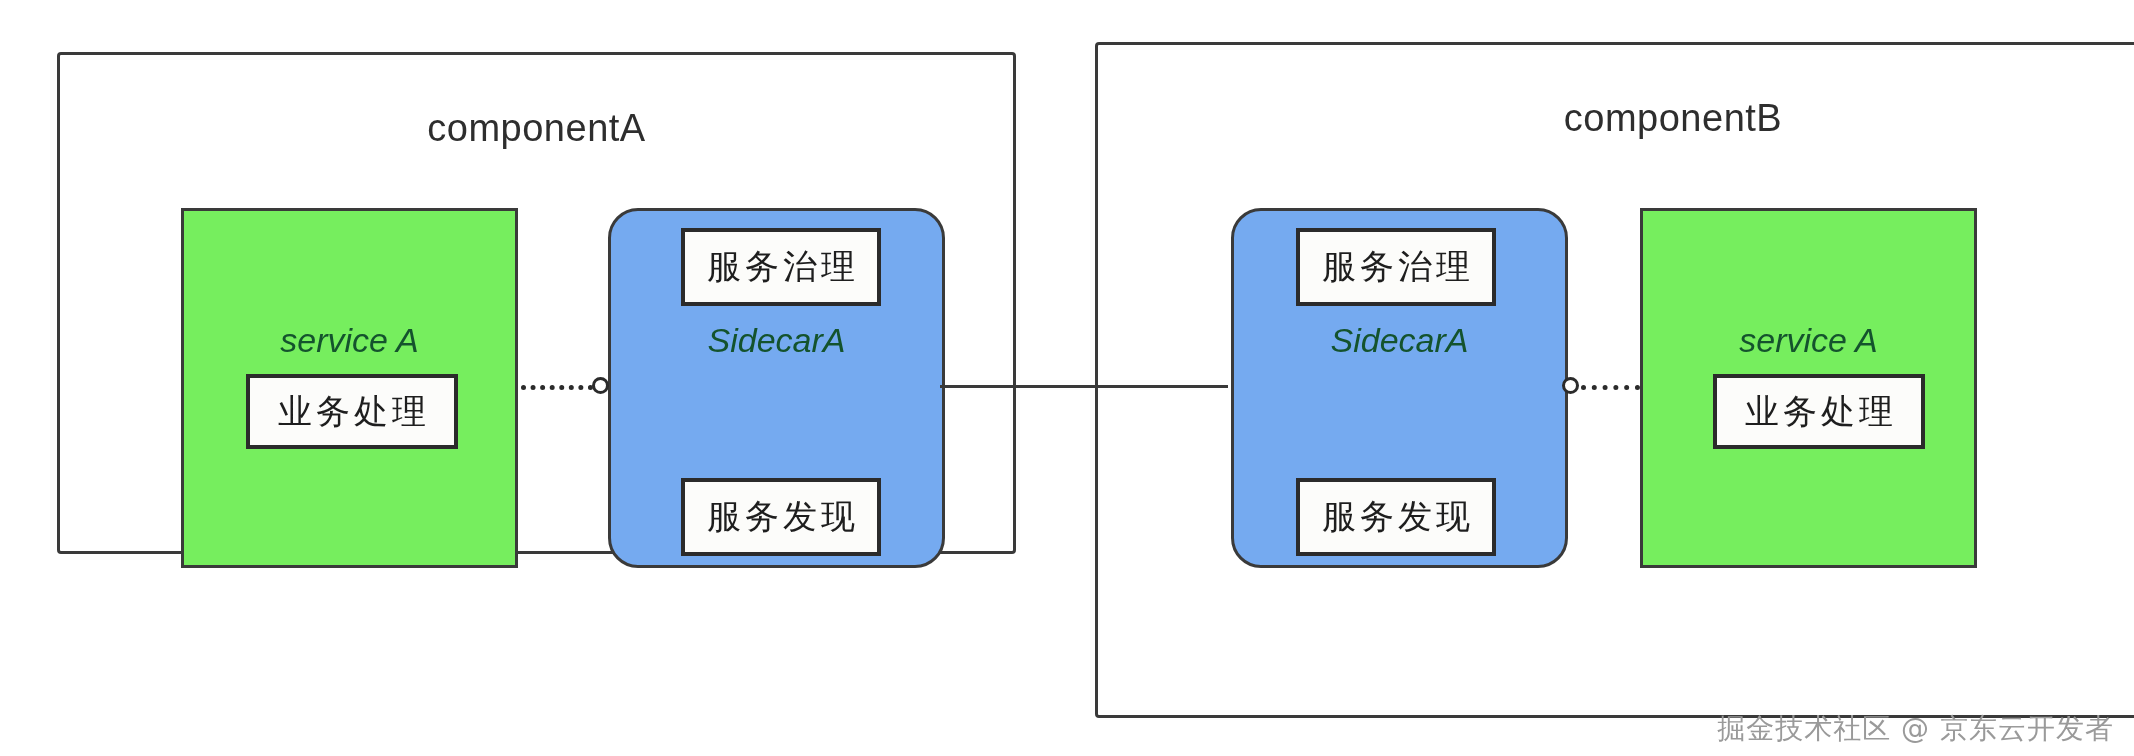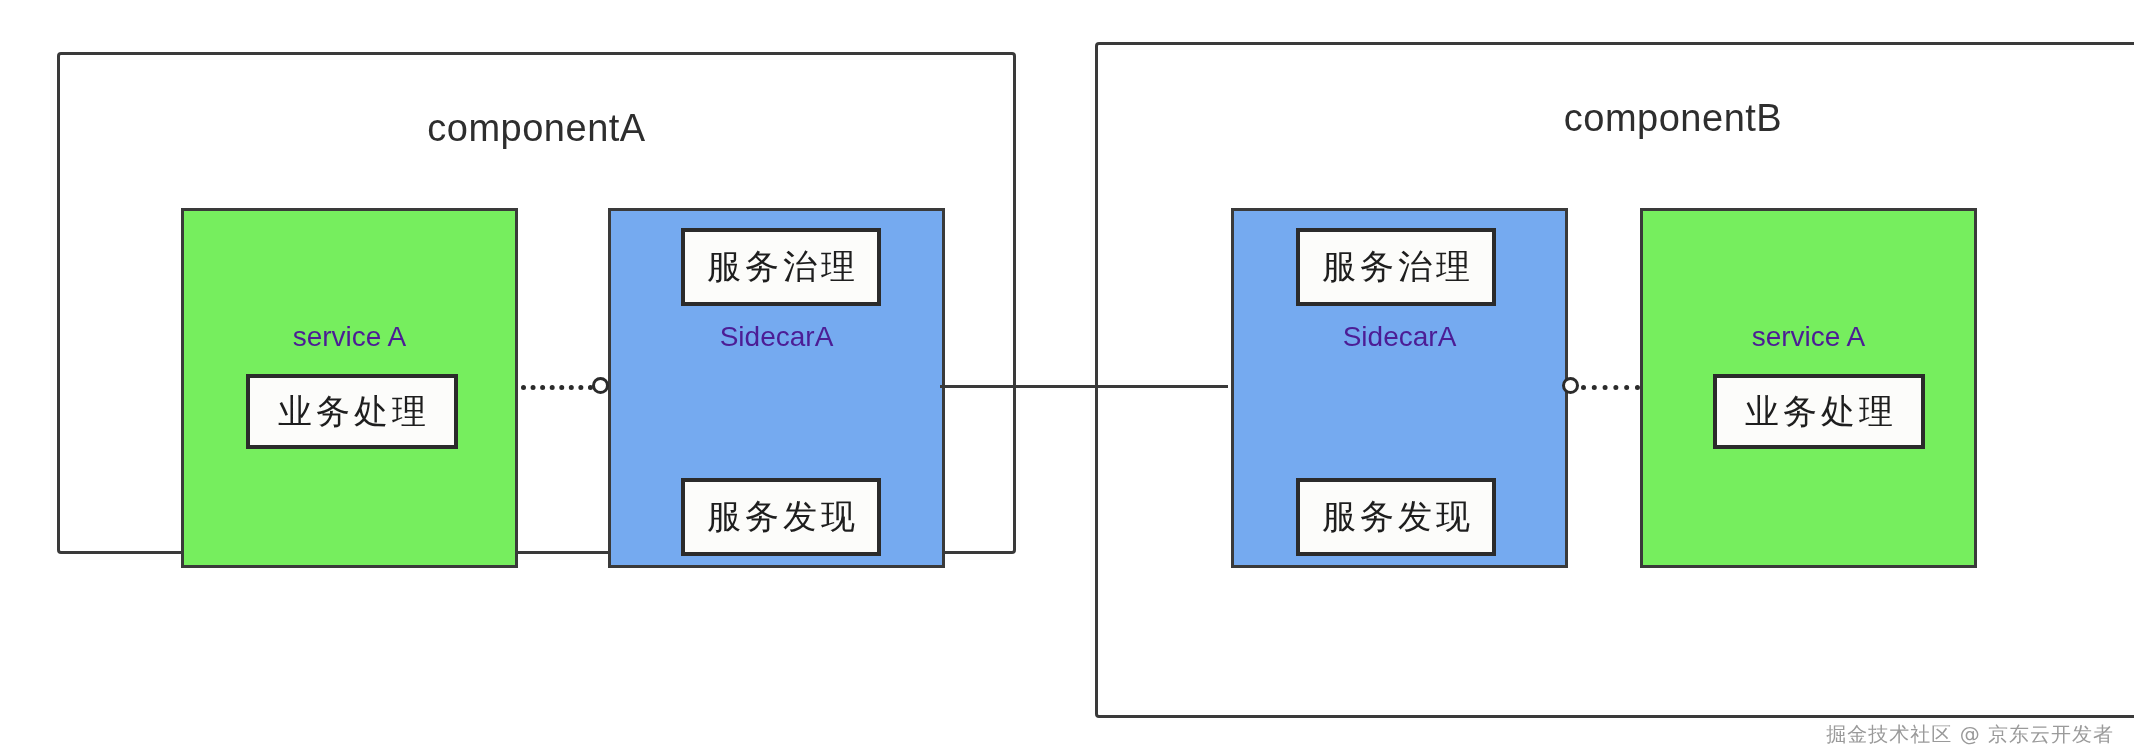--- a/index.html
+++ b/index.html
@@ -39,27 +39,28 @@
   .block{
     position:absolute;
     border:3px solid #3a3a3a;
     box-sizing:border-box;
     display:flex;
     flex-direction:column;
     align-items:center;
     justify-content:center;
   }
   .block.green{background:#76ee5e;}
-  .block.blue{background:#75aaf0;}
+  .block.blue{background:#75aaf0;border-radius:30px;}
 
   .block-label{
-    font-size:28px;
-    color:#4c1d95;
+    font-size:34px;
+    color:#14532d;
     white-space:nowrap;
     line-height:1;
+    font-style:italic;
   }
 
   
   .subbox{
     position:absolute;
     background:#fcfcfa;
     border:4px solid #2b2b2b;
     box-sizing:border-box;
     display:flex;
     align-items:center;
@@ -122,21 +123,21 @@
   
   #conn-b-socket{left:1562px;top:377px;}
   #conn-b-dotted{left:1581px;top:385px;width:59px;}
 
   
   #watermark{
     position:absolute;
     right:20px;
     bottom:8px;
     font-family:"DejaVu Sans","Liberation Sans",sans-serif;
-    font-size:20px;
+    font-size:28px;
     color:#9a9a9a;
     white-space:nowrap;
     letter-spacing:1px;
   }
 </style>
 </head>
 <body>
 
 <div id="canvas">
 

